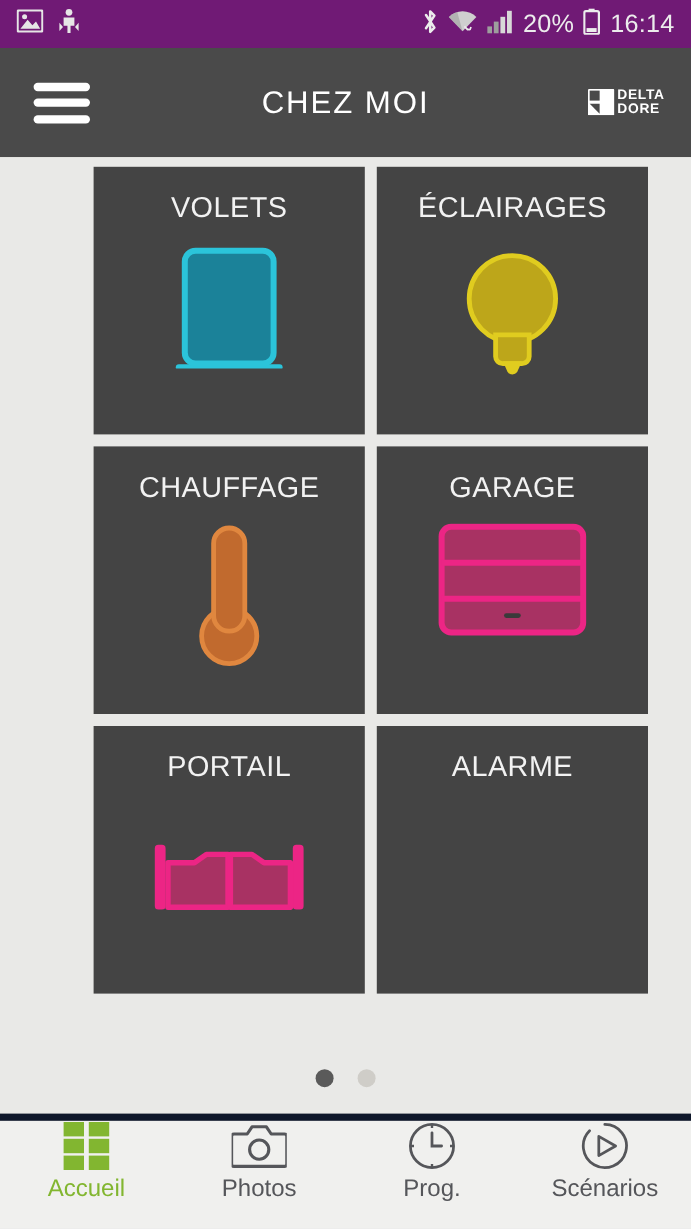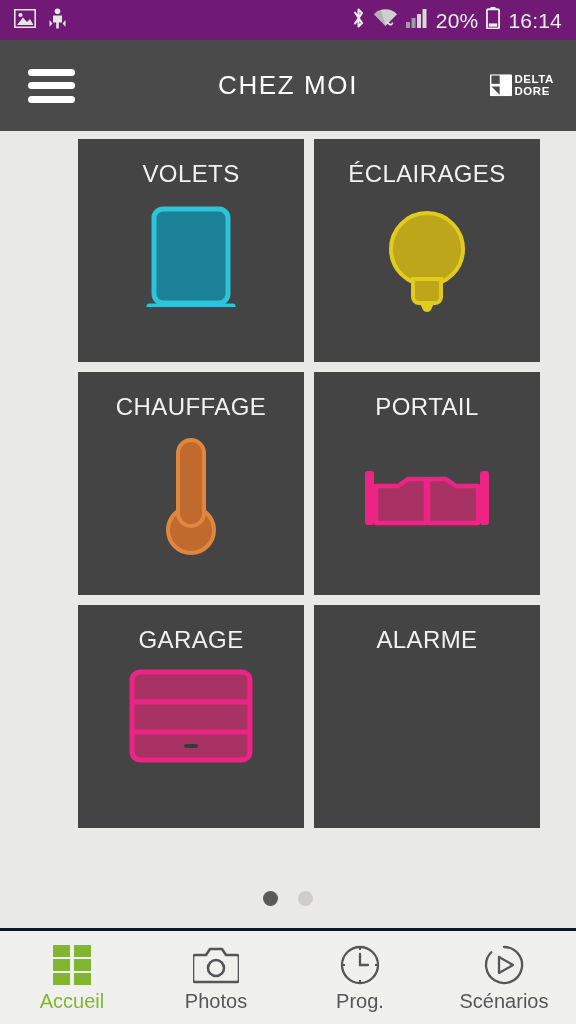--- a/index.html
+++ b/index.html
@@ -182,23 +182,23 @@
     pointer-events: none;
     letter-spacing: 0.5px;
     z-index: 5;
   }
 
   
   .bottomnav {
     flex: 0 0 96px;
     height: 96px;
     background: #f0f0ee;
-    border-top: 3px solid #0f172a;
-    display: flex;
-    align-items: center;
+    border-top: 6px solid #0f172a;
+    display: flex;
+    align-items: flex-start;
     position: relative;
     z-index: 6;
   }
   .navitem {
     flex: 1 1 0;
     display: flex;
     flex-direction: column;
     align-items: center;
     justify-content: center;
     gap: 5px;
@@ -313,48 +313,48 @@
           </svg>
         </div>
       </div>
 
       <div class="tile">
         <div class="tile-label">CHAUFFAGE</div>
         <div class="tile-icon">
           <svg width="66" height="120" viewBox="0 0 66 120">
             <circle cx="33" cy="94" r="23" fill="#c16a2e" stroke="#e0873f" stroke-width="4"></circle>
             <rect x="20" y="4" width="26" height="86" rx="13" fill="#c16a2e" stroke="#e0873f" stroke-width="4"></rect>
+          </svg>
+        </div>
+      </div>
+
+      <div class="tile">
+        <div class="tile-label">GARAGE</div>
+        <div class="tile-icon">
+          <svg width="124" height="94" viewBox="0 0 124 94">
+            <rect x="3" y="3" width="118" height="88" rx="8" fill="#a83263" stroke="#ec2585" stroke-width="5"></rect>
+            <path d="M3 33 h118 M3 63 h118" stroke="#ec2585" stroke-width="5"></path>
+            <rect x="55" y="75" width="14" height="4" rx="2" fill="#3a3a3a"></rect>
           </svg>
         </div>
       </div>
 
       <div class="tile">
         <div class="tile-label">PORTAIL</div>
         <div class="tile-icon">
           <svg width="126" height="56" viewBox="0 0 126 56" style="margin-top:34px">
             <rect x="1" y="1" width="9" height="54" rx="3" fill="#ec2585"></rect>
             <rect x="116" y="1" width="9" height="54" rx="3" fill="#ec2585"></rect>
             <path d="M12 53 V16 h22 l10 -7 h18 v44 Z" fill="#a83263" stroke="#ec2585" stroke-width="4.5" stroke-linejoin="round"></path>
             <path d="M114 53 V16 H92 L82 9 H64 v44 Z" fill="#a83263" stroke="#ec2585" stroke-width="4.5" stroke-linejoin="round"></path>
           </svg>
         </div>
       </div>
 
       <div class="tile">
-        <div class="tile-label">GARAGE</div>
-        <div class="tile-icon">
-          <svg width="124" height="94" viewBox="0 0 124 94">
-            <rect x="3" y="3" width="118" height="88" rx="8" fill="#a83263" stroke="#ec2585" stroke-width="5"></rect>
-            <path d="M3 33 h118 M3 63 h118" stroke="#ec2585" stroke-width="5"></path>
-            <rect x="55" y="75" width="14" height="4" rx="2" fill="#3a3a3a"></rect>
-          </svg>
-        </div>
-      </div>
-
-      <div class="tile">
         <div class="tile-label">ALARME</div>
       </div>
 
     </div>
 
     <div class="pager">
       <span class="dot active"></span>
       <span class="dot"></span>
     </div>
   </div>

